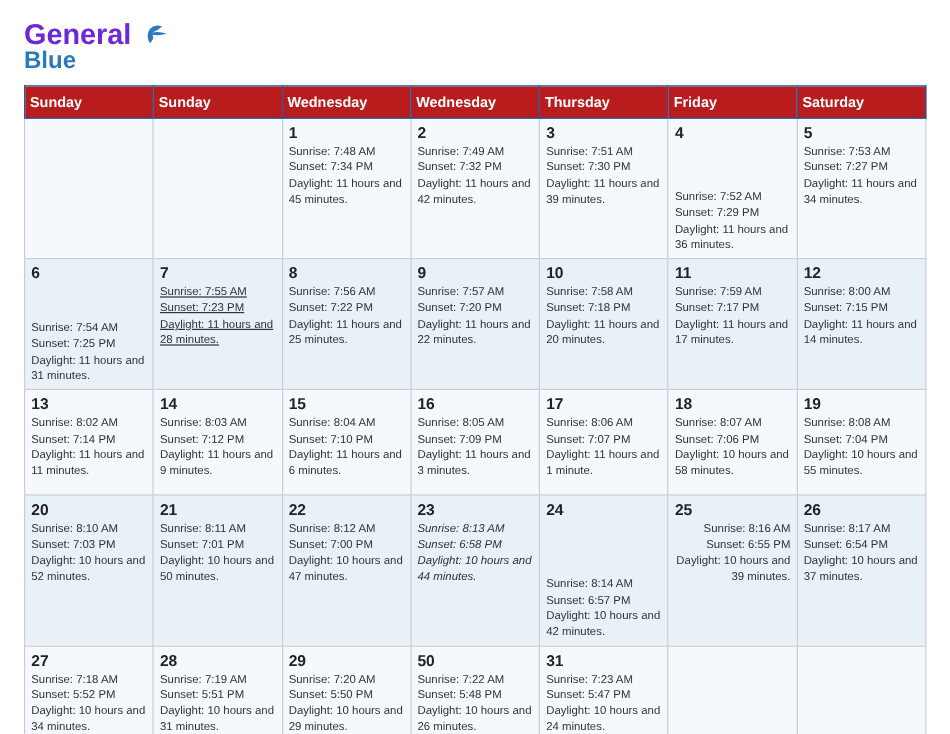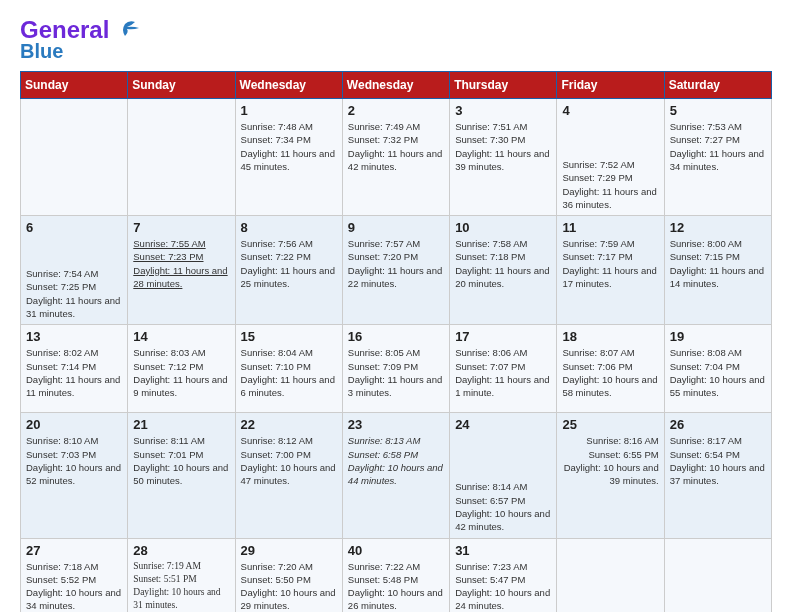--- a/index.html
+++ b/index.html
@@ -280,32 +280,32 @@
       </tr>
       <tr>
         <td>
           <span class="day-num">27</span>
           <div class="cell-content" style="white-space: pre-line;">Sunrise: 7:18 AM
 Sunset: 5:52 PM
 Daylight: 10 hours and 34 minutes.</div>
         </td>
         <td>
           <span class="day-num">28</span>
-          <div class="cell-content" style="white-space: pre-line; font-family: Liberation Serif, serif;">Sunrise: 7:19 AM
+          <div class="cell-content" style="white-space: pre-line;">Sunrise: 7:19 AM
 Sunset: 5:51 PM
 Daylight: 10 hours and 31 minutes.</div>
         </td>
         <td>
           <span class="day-num">29</span>
           <div class="cell-content" style="white-space: pre-line;">Sunrise: 7:20 AM
 Sunset: 5:50 PM
 Daylight: 10 hours and 29 minutes.</div>
         </td>
         <td>
-          <span class="day-num">40</span>
+          <span class="day-num">50</span>
           <div class="cell-content" style="white-space: pre-line;">Sunrise: 7:22 AM
 Sunset: 5:48 PM
 Daylight: 10 hours and 26 minutes.</div>
         </td>
         <td>
           <span class="day-num">31</span>
           <div class="cell-content" style="white-space: pre-line;">Sunrise: 7:23 AM
 Sunset: 5:47 PM
 Daylight: 10 hours and 24 minutes.</div>
         </td>

